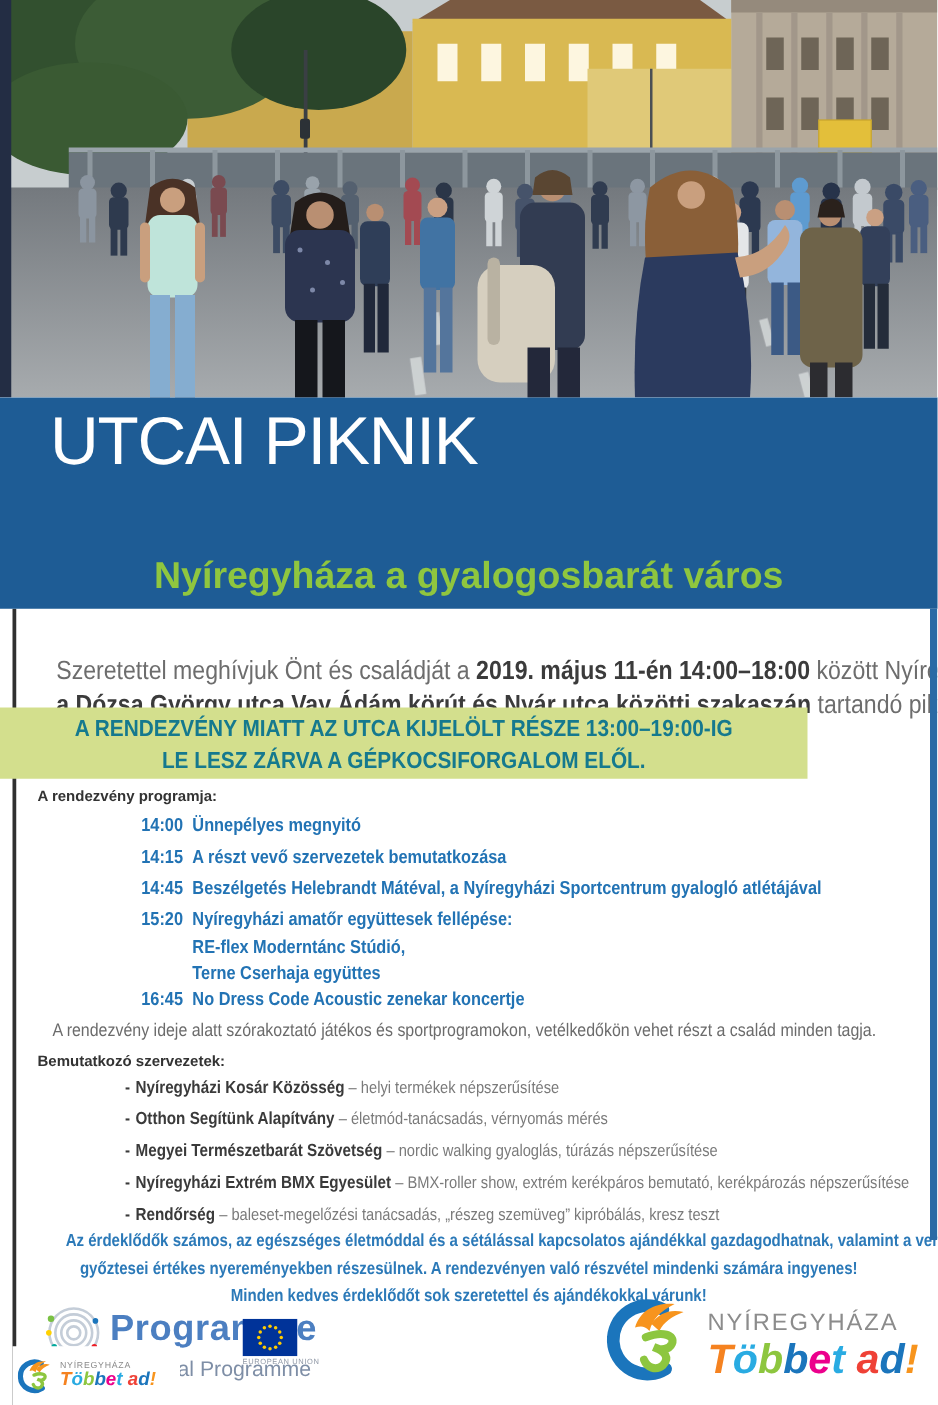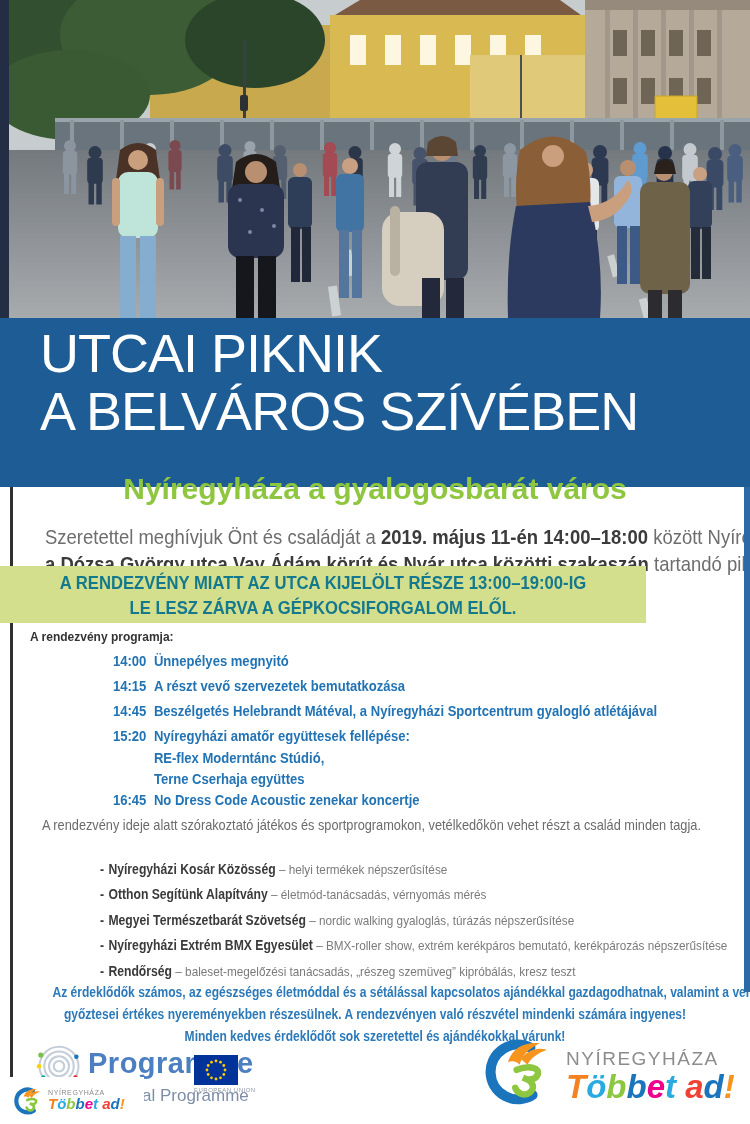--- a/index.html
+++ b/index.html
@@ -7,21 +7,21 @@
           font-family:"Liberation Sans",sans-serif;}
 
   
   .photo{position:absolute;left:0;top:0;width:750px;height:318px;display:block;}
 
   
   .band{position:absolute;left:0;top:318px;width:750px;height:169px;background:#1e5c95;}
   .title{position:absolute;left:40px;top:324px;color:#ffffff;font-weight:normal;
          font-size:54px;line-height:58px;letter-spacing:-1px;white-space:nowrap;}
   .subtitle{position:absolute;left:0;top:444px;width:750px;text-align:center;color:#8fc63f;
-            font-weight:bold;font-size:30px;white-space:nowrap;margin-top:28px;}
+            font-weight:bold;font-size:30px;white-space:nowrap;}
 
   
   .intro{position:absolute;left:0;top:523px;width:750px;
          font-size:21px;line-height:27px;color:#6d6d6d;}
   .intro .ln{white-space:nowrap;transform:scaleX(.88);transform-origin:center;}
   .intro b{color:#3b3b3b;}
 
   
   .notice{position:absolute;left:0;top:566px;width:646px;height:57px;background:#d3df8d;
           display:flex;flex-direction:column;justify-content:center;z-index:2;}
@@ -285,21 +285,20 @@
       <rect x="648" y="290" width="14" height="28" fill="#2c2c30"></rect>
       <rect x="668" y="290" width="14" height="28" fill="#2c2c30"></rect>
     </g>
 
     <rect x="0" y="0" width="9" height="318" fill="#232d44"></rect>
   </svg>
 
   <div class="band"></div>
   <div class="title">
     <div>UTCAI PIKNIK</div>
-    <div>A BELVÁROS SZÍVÉBEN</div>
   </div>
   <div class="subtitle">Nyíregyháza a gyalogosbarát város</div>
 
   <div class="intro">
     <div class="ln"><span>Szeretettel meghívjuk Önt és családját a </span><b>2019. május 11-én 14:00–18:00</b><span> között Nyíregyházán,</span></div>
     <div class="ln"><b>a Dózsa György utca Vay Ádám körút és Nyár utca közötti szakaszán</b><span> tartandó piknikünkre!</span></div>
   </div>
 
   <div class="notice">
     <div class="ln">A RENDEZVÉNY MIATT AZ UTCA KIJELÖLT RÉSZE 13:00–19:00-IG</div>
@@ -310,20 +309,21 @@
   <div class="prow p0"><span class="t">14:00</span><span>Ünnepélyes megnyitó</span></div>
   <div class="prow p1"><span class="t">14:15</span><span>A részt vevő szervezetek bemutatkozása</span></div>
   <div class="prow p2"><span class="t">14:45</span><span>Beszélgetés Helebrandt Mátéval, a Nyíregyházi Sportcentrum gyalogló atlétájával</span></div>
   <div class="prow p3"><span class="t">15:20</span><span>Nyíregyházi amatőr együttesek fellépése:</span></div>
   <div class="prow p4"><span class="t"></span><span>RE-flex Moderntánc Stúdió,</span></div>
   <div class="prow p5"><span class="t"></span><span>Terne Cserhaja együttes</span></div>
   <div class="prow p6"><span class="t">16:45</span><span>No Dress Code Acoustic zenekar koncertje</span></div>
 
   <div class="fun-note">A rendezvény ideje alatt szórakoztató játékos és sportprogramokon, vetélkedőkön vehet részt a család minden tagja.</div>
 
+  <div class="h-dark orgs-heading">Bemutatkozó szervezetek:</div>
   <div class="orgs">
     <div class="orow"><span class="blt">-</span><span class="nm">Nyíregyházi Kosár Közösség</span> <span>– helyi termékek népszerűsítése</span></div>
     <div class="orow"><span class="blt">-</span><span class="nm">Otthon Segítünk Alapítvány</span> <span>– életmód-tanácsadás, vérnyomás mérés</span></div>
     <div class="orow"><span class="blt">-</span><span class="nm">Megyei Természetbarát Szövetség</span> <span>– nordic walking gyaloglás, túrázás népszerűsítése</span></div>
     <div class="orow"><span class="blt">-</span><span class="nm">Nyíregyházi Extrém BMX Egyesület</span> <span>– BMX-roller show, extrém kerékpáros bemutató, kerékpározás népszerűsítése</span></div>
     <div class="orow"><span class="blt">-</span><span class="nm">Rendőrség</span> <span>– baleset-megelőzési tanácsadás, „részeg szemüveg” kipróbálás, kresz teszt</span></div>
   </div>
 
   <div class="closing">
     <div class="ln">Az érdeklődők számos, az egészséges életmóddal és a sétálással kapcsolatos ajándékkal gazdagodhatnak, valamint a versenyek</div>

